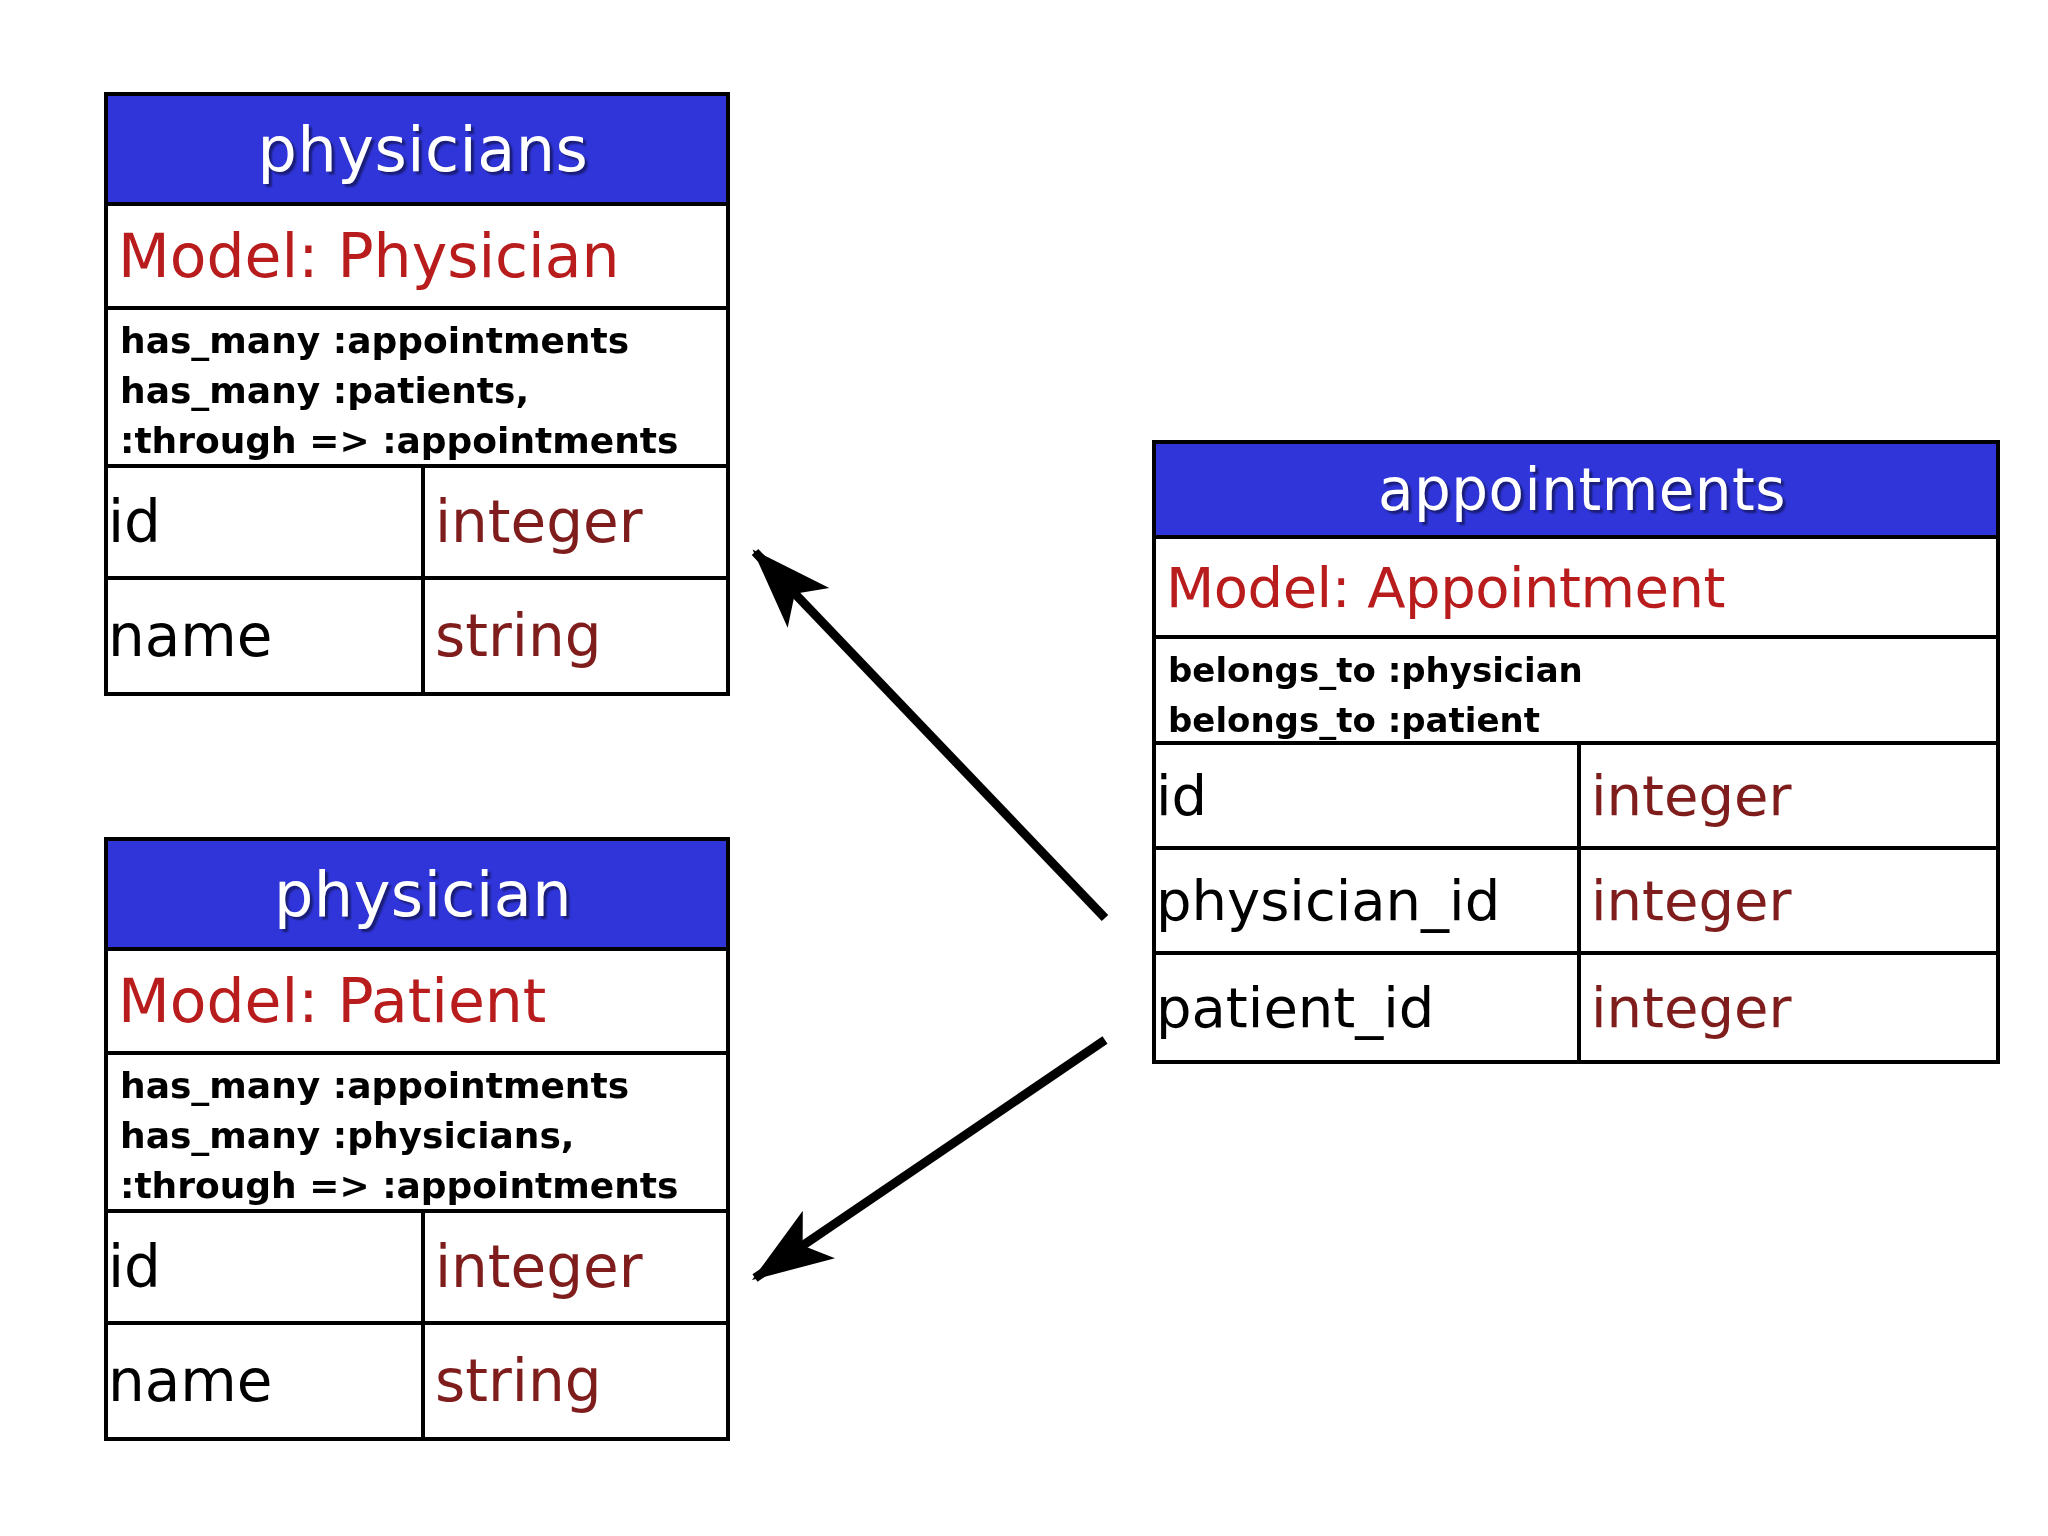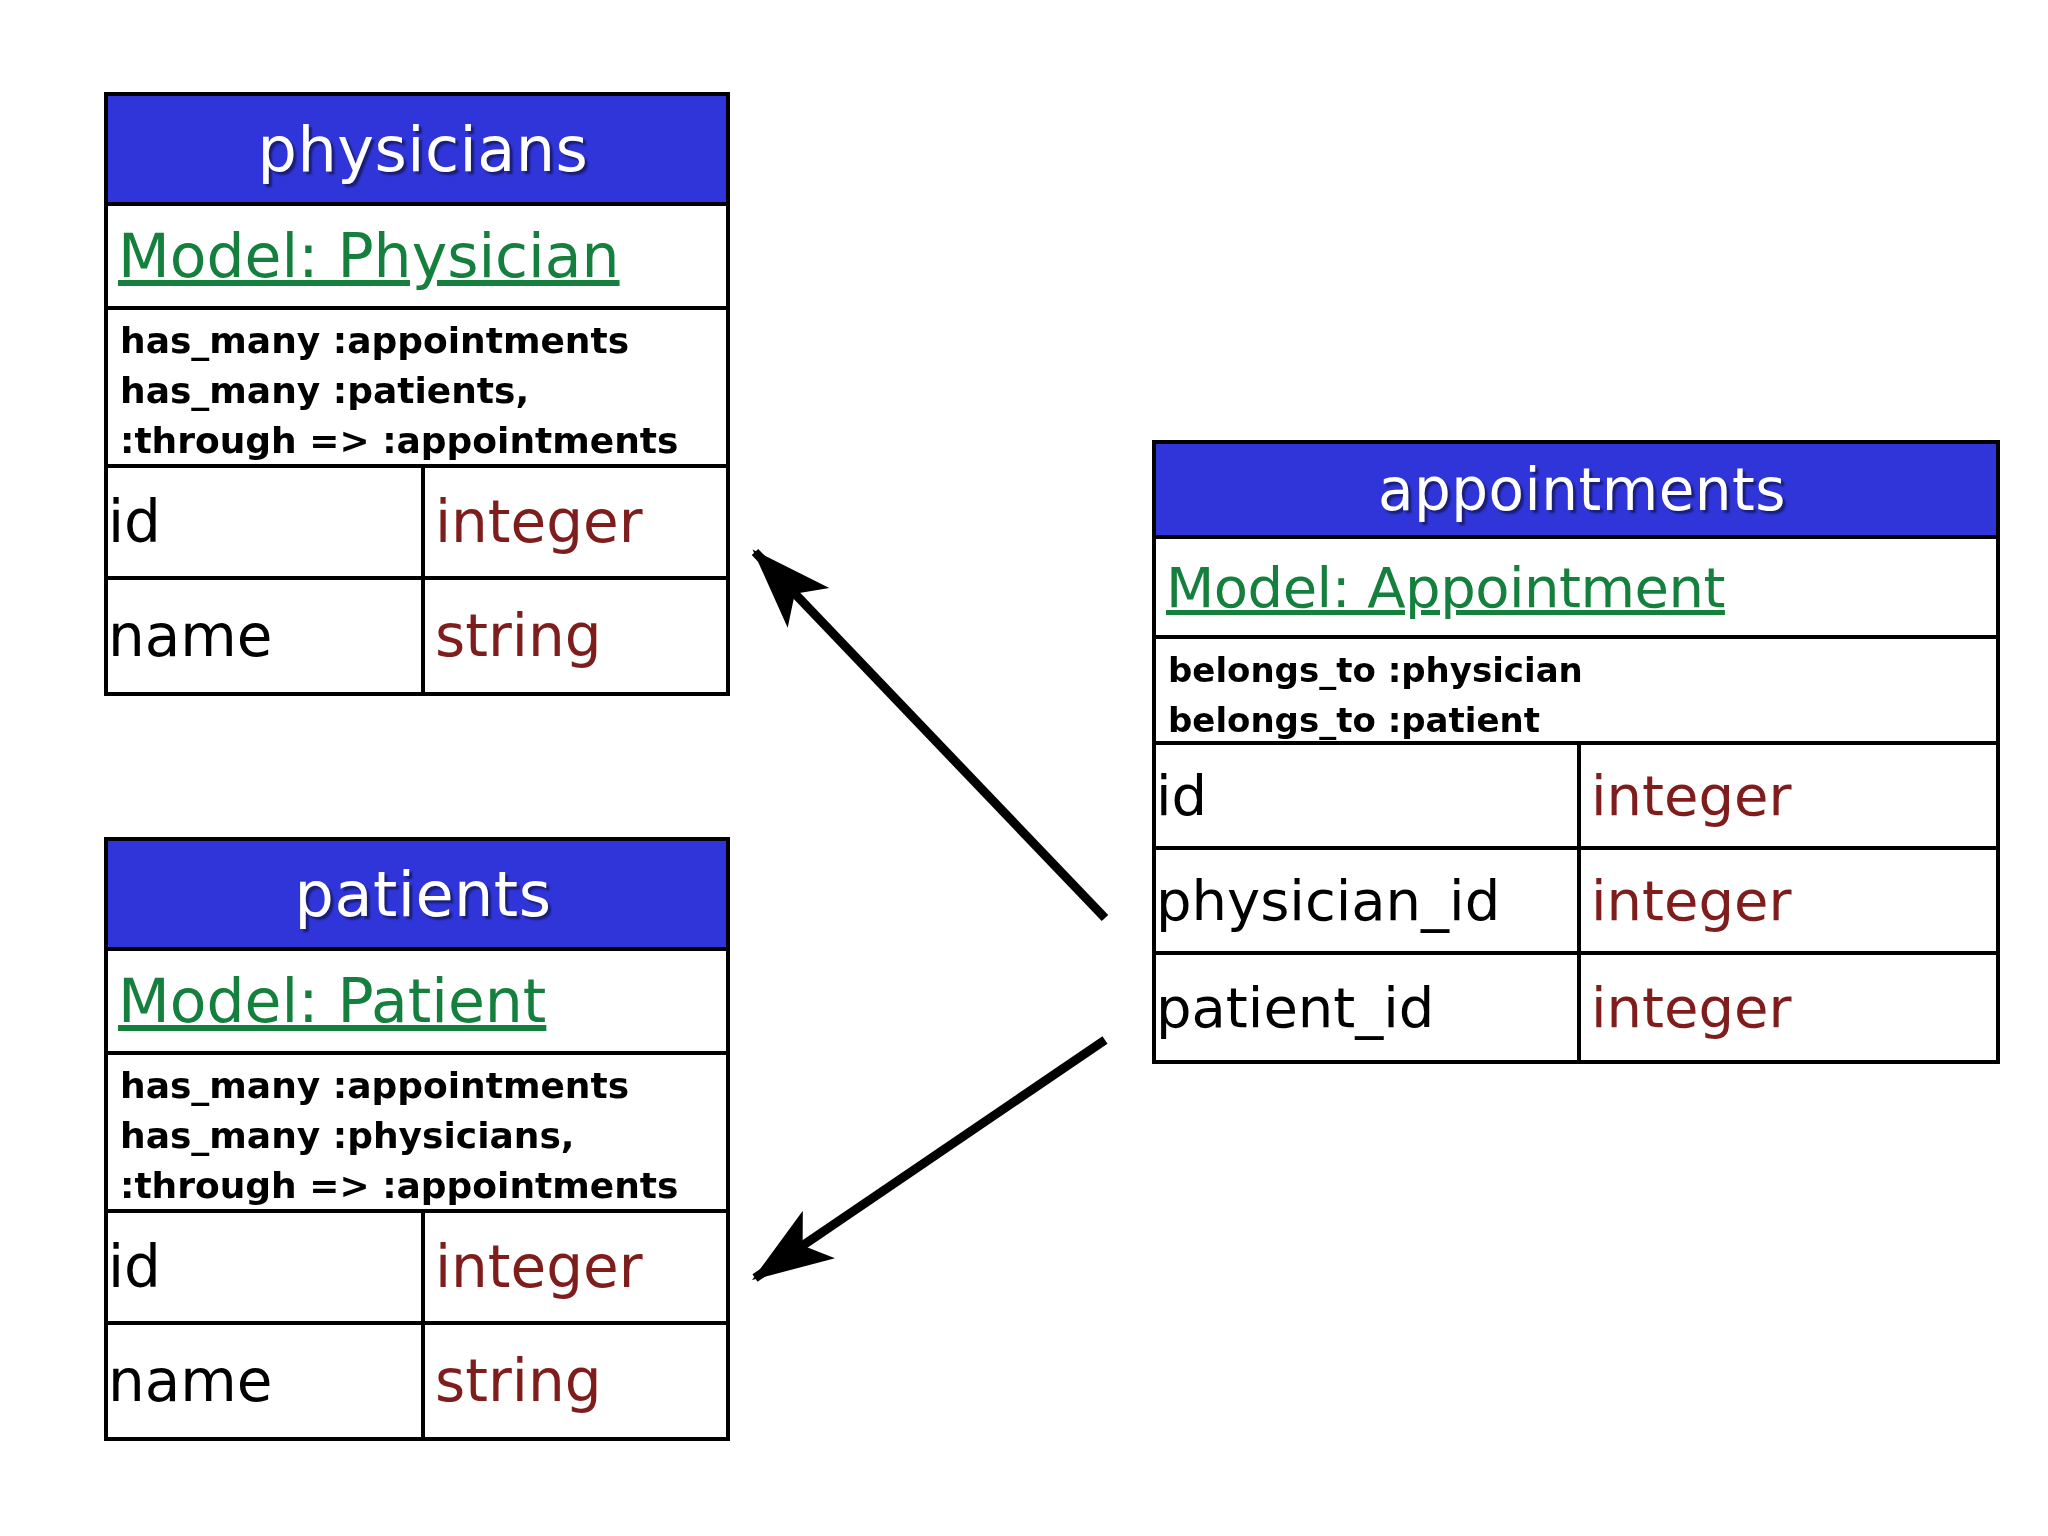--- a/index.html
+++ b/index.html
@@ -38,22 +38,21 @@
     letter-spacing: 0.5px;
     padding-left: 12px;
   }
   .entity-model {
     border-bottom: 4px solid #000000;
     box-sizing: border-box;
     display: flex;
     align-items: center;
     padding-left: 10px;
     font-weight: 400;
-    color: #15803d;
-    text-decoration: underline;
+    color: #b91c1c;
   }
   .entity-assoc {
     border-bottom: 4px solid #000000;
     box-sizing: border-box;
     padding: 6px 0 8px 12px;
     font-weight: bold;
     color: #000000;
   }
   .assoc-line {
     white-space: nowrap;
@@ -145,21 +144,21 @@
       <div class="field-name">id</div>
       <div class="field-type">integer</div>
     </div>
     <div class="field-row last">
       <div class="field-name">name</div>
       <div class="field-type">string</div>
     </div>
   </div>
 
   <div class="entity" id="patients-entity" style="left:104px; top:837px;">
-    <div class="entity-header">patients</div>
+    <div class="entity-header">physician</div>
     <div class="entity-model">Model: Patient</div>
     <div class="entity-assoc">
       <div class="assoc-line">has_many :appointments</div>
       <div class="assoc-line">has_many :physicians,</div>
       <div class="assoc-line">:through =&gt; :appointments</div>
     </div>
     <div class="field-row">
       <div class="field-name">id</div>
       <div class="field-type">integer</div>
     </div>

